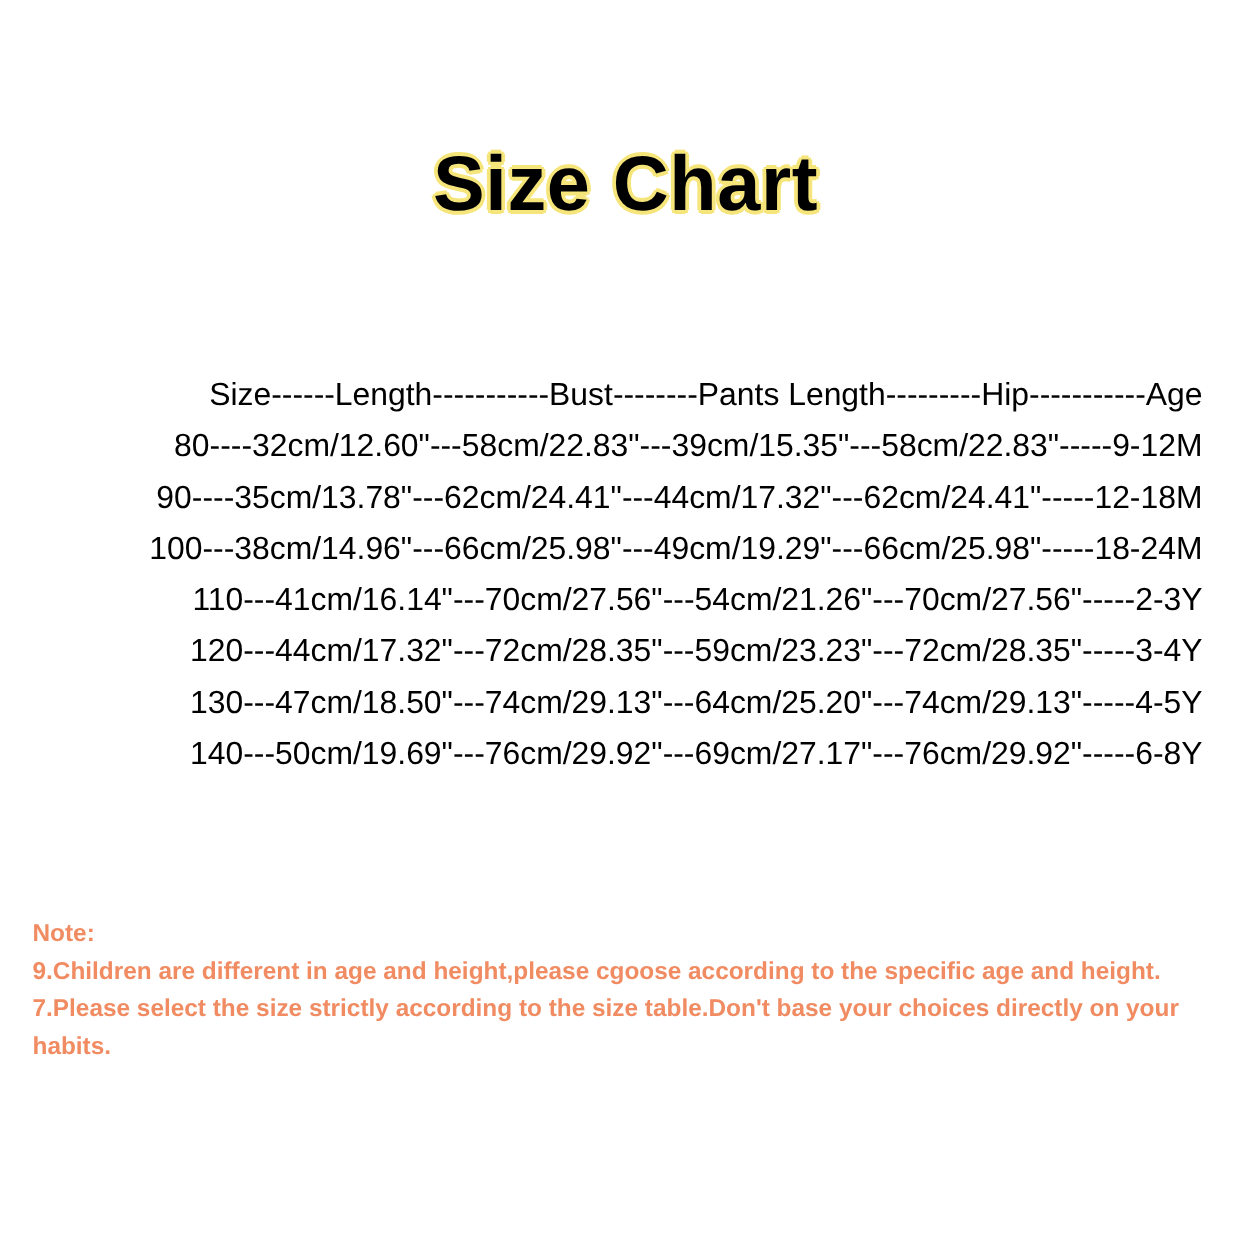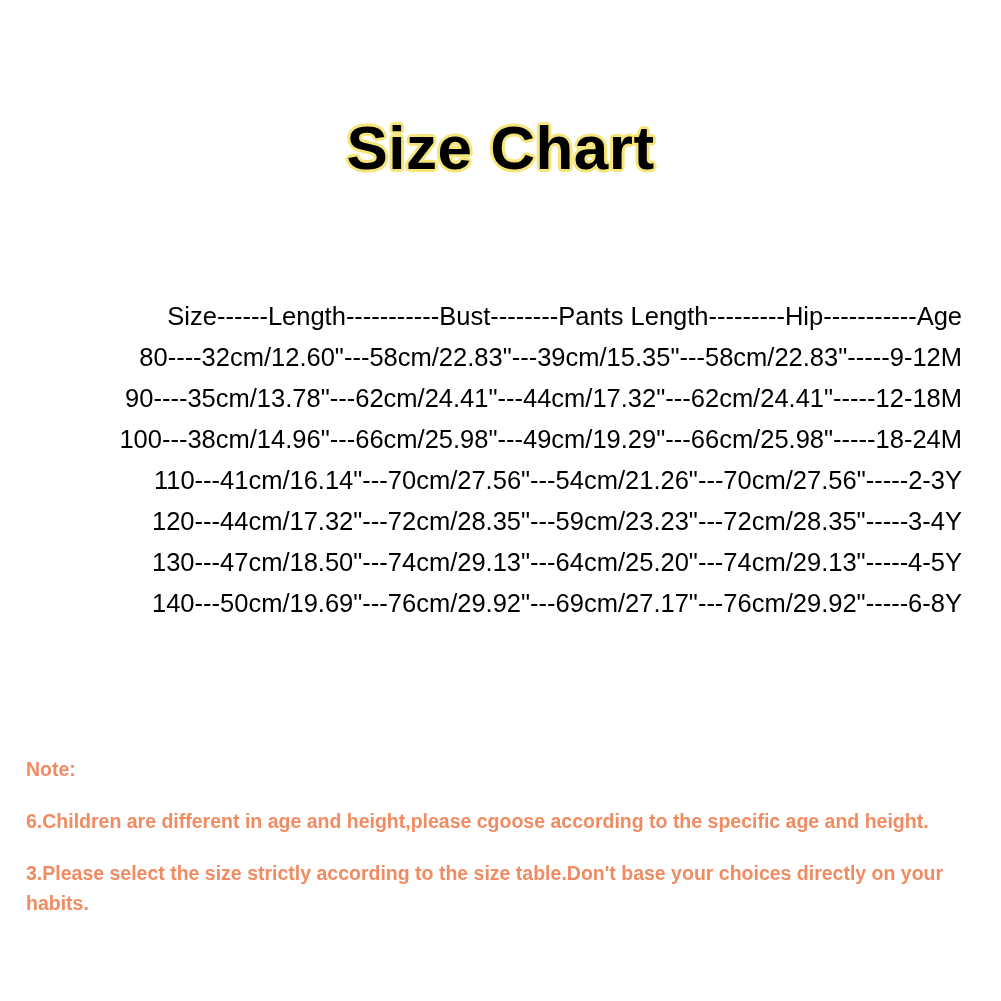--- a/index.html
+++ b/index.html
@@ -63,21 +63,20 @@
     left: 26px;
     width: 950px;
   }
   .note-line {
     font-family: "Liberation Sans", sans-serif;
     font-size: 19.5px;
     font-weight: bold;
     line-height: 30px;
     color: #f08b62;
     white-space: pre-wrap;
-    margin-top: 22px;
   }
 </style>
 </head>
 <body>
 
 <div class="page">
 
   <div class="title">Size Chart</div>
 
   <div class="table-block">
@@ -86,17 +85,17 @@
     <div class="table-row">90----35cm/13.78"---62cm/24.41"---44cm/17.32"---62cm/24.41"-----12-18M</div>
     <div class="table-row">100---38cm/14.96"---66cm/25.98"---49cm/19.29"---66cm/25.98"-----18-24M</div>
     <div class="table-row">110---41cm/16.14"---70cm/27.56"---54cm/21.26"---70cm/27.56"-----2-3Y</div>
     <div class="table-row">120---44cm/17.32"---72cm/28.35"---59cm/23.23"---72cm/28.35"-----3-4Y</div>
     <div class="table-row">130---47cm/18.50"---74cm/29.13"---64cm/25.20"---74cm/29.13"-----4-5Y</div>
     <div class="table-row">140---50cm/19.69"---76cm/29.92"---69cm/27.17"---76cm/29.92"-----6-8Y</div>
   </div>
 
   <div class="note-block">
     <div class="note-line">Note:</div>
-    <div class="note-line">6.Children are different in age and height,please cgoose according to the specific age and height.</div>
-    <div class="note-line">3.Please select the size strictly according to the size table.Don't base your choices directly on your habits.</div>
+    <div class="note-line">9.Children are different in age and height,please cgoose according to the specific age and height.</div>
+    <div class="note-line">7.Please select the size strictly according to the size table.Don't base your choices directly on your habits.</div>
   </div>
 
 </div>
 
 </body></html>

